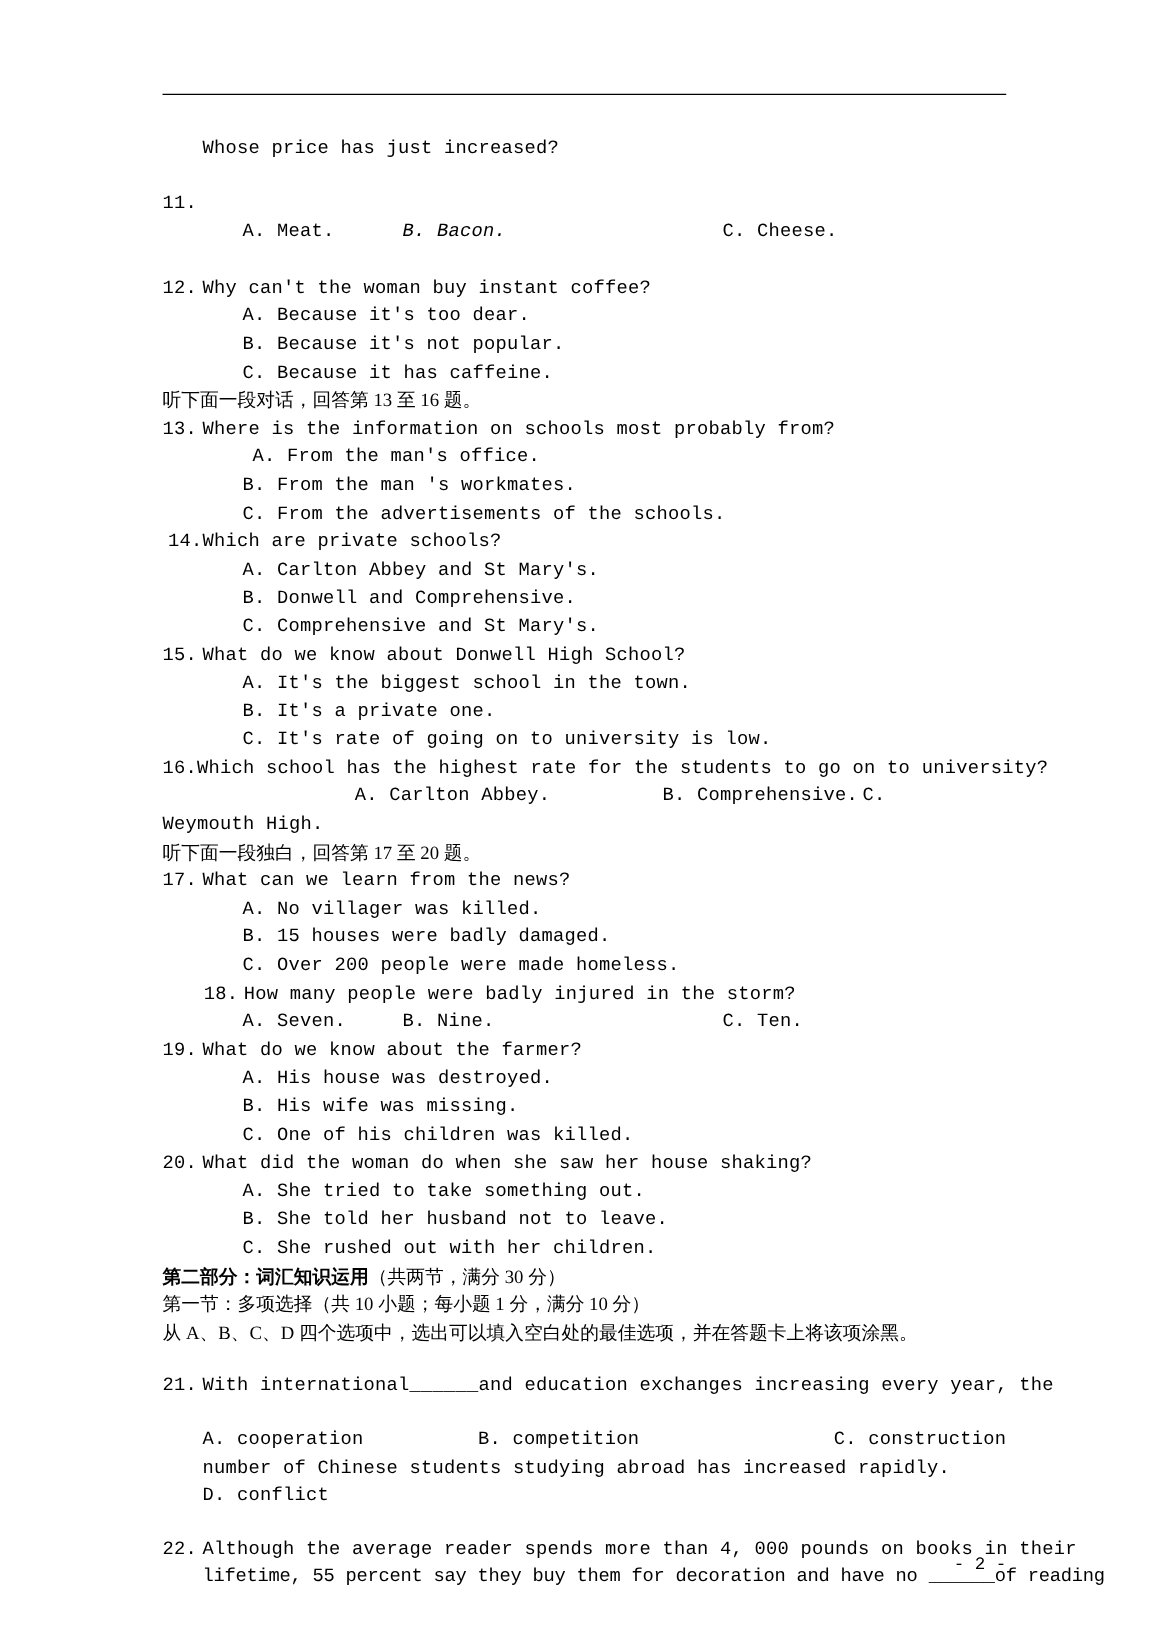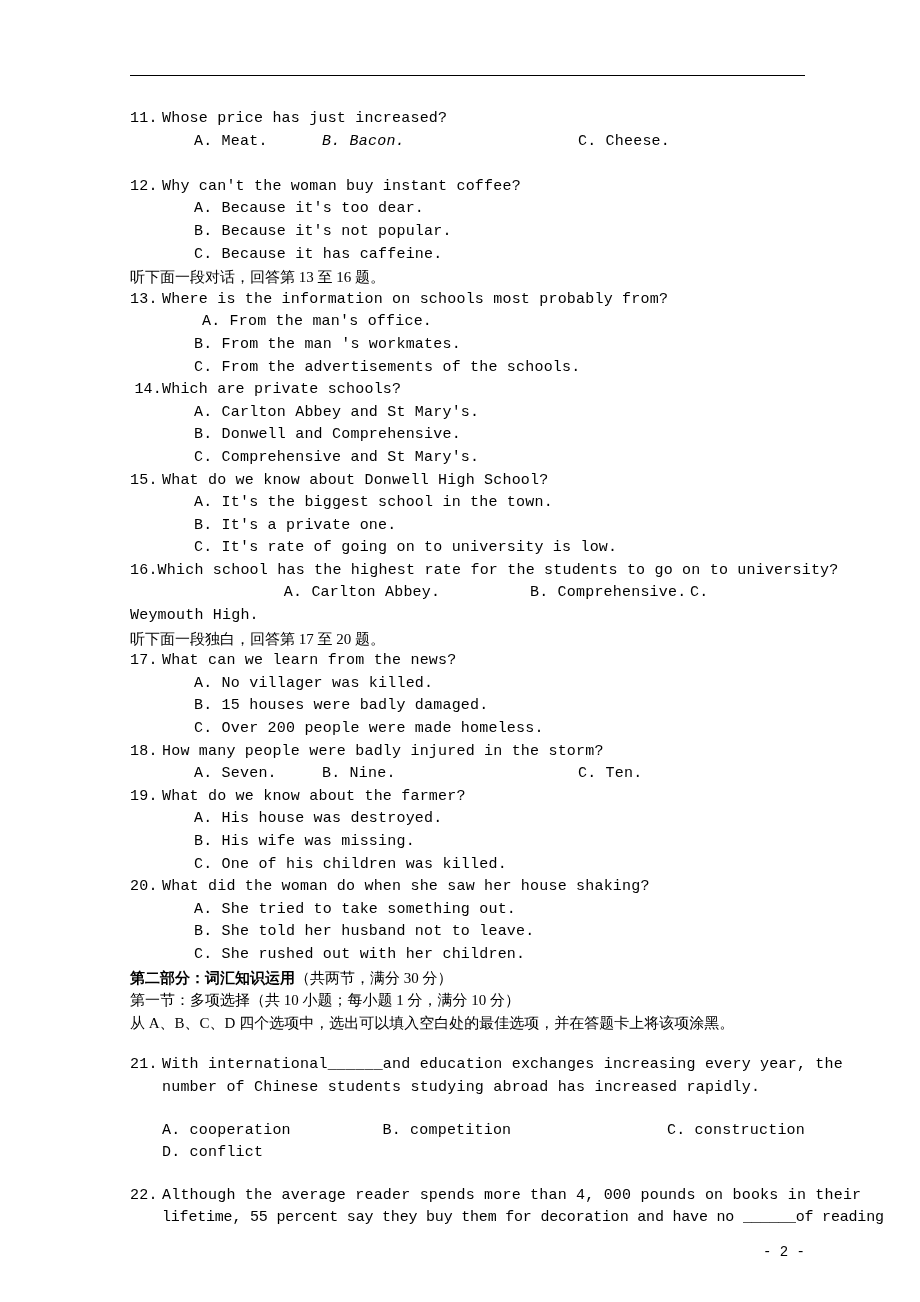--- a/index.html
+++ b/index.html
@@ -39,21 +39,21 @@
   .justify { display: flex; justify-content: space-between; margin-top: 20px; }
   .bold { font-weight: bold; }
 </style>
 </head>
 <body>
 
 <div class="page">
   <div class="hr-line"></div>
 
   <div class="line mono row">
-    <span style="width:32px;">11.</span>
+    <span style="width:32px;margin-top:44px;">11.</span>
     <span>Whose price has just increased?</span>
   </div>
   <div class="line mono indent2 row">
     <span style="width:128px;">A. Meat.</span>
     <span style="width:256px;font-style:italic;">B. Bacon.</span>
     <span>C. Cheese.</span>
   </div>
 
   <div class="blank-line"></div>
 
@@ -106,21 +106,21 @@
 
   <div class="line mono row">
     <span style="width:32px;">17.</span>
     <span>What can we learn from the news?</span>
   </div>
   <div class="line mono indent2">A. No villager was killed.</div>
   <div class="line mono indent2">B. 15 houses were badly damaged.</div>
   <div class="line mono indent2">C. Over 200 people were made homeless.</div>
 
   <div class="line mono row">
-    <span style="width:32px;">18.</span>
+    <span style="width:32px;margin-left:33px;">18.</span>
     <span>How many people were badly injured in the storm?</span>
   </div>
   <div class="line mono indent2 row">
     <span style="width:128px;">A. Seven.</span>
     <span style="width:256px;">B. Nine.</span>
     <span>C. Ten.</span>
   </div>
 
   <div class="line mono row">
     <span style="width:32px;">19.</span>
@@ -146,26 +146,26 @@
 
   <div class="line mono justify">
     <span class="row">
       <span style="width:32px;">21.</span>
       <span>With international </span>
         <span>______</span>
         <span> and education exchanges increasing every year, the</span>
     </span>
       <span></span>
   </div>
-  <div class="line mono indent1">number of Chinese students studying abroad has increased rapidly.</div>
   <div class="line mono indent1 justify">
     <span style="width:144px;">A. cooperation</span>
     <span style="width:208px;">B. competition</span>
     <span>C.  construction</span>
   </div>
+  <div class="line mono indent1">number of Chinese students studying abroad has increased rapidly.</div>
   <div class="line mono indent1">D. conflict</div>
 
   <div class="line mono justify">
     <span class="row">
       <span style="width:32px;">22.</span>
       <span>Although the average reader spends more than 4, 000 pounds on books in their</span>
     </span>
       <span></span>
   </div>
   <div class="line mono indent1" style="letter-spacing:-0.2px;">

